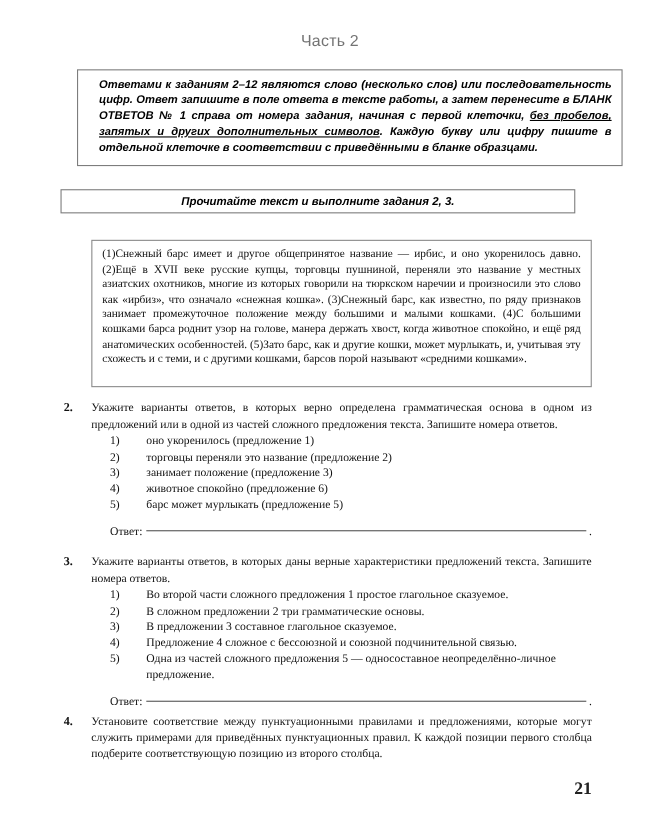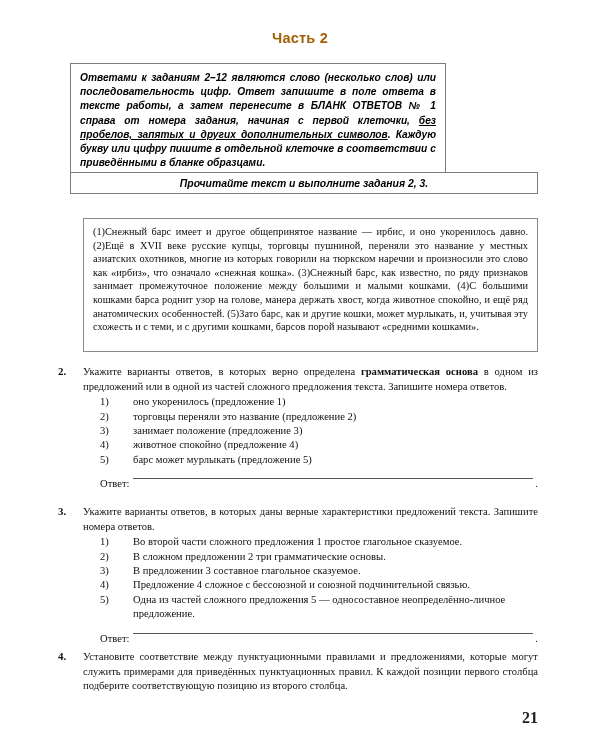--- a/index.html
+++ b/index.html
@@ -24,55 +24,55 @@
   }
 
   
   .part-title {
     position: absolute;
     top: 30px;
     left: 0;
     width: 600px;
     text-align: center;
     font-family: "Liberation Sans", sans-serif;
-    font-weight: bold;
+    font-weight: normal;
     font-size: 14.5px;
     letter-spacing: 0.2px;
-    color: #a16207;
+    color: #737373;
   }
 
   
   .instruction-box {
     position: absolute;
     left: 70px;
     top: 63px;
-    width: 376px;
+    width: 496px;
     box-sizing: border-box;
     border: 1px solid #7d7d7d;
-    padding: 7px 9px 8px 9px;
+    padding: 7px 9px 8px 19px;
     background: #fff;
   }
   .instruction-text {
     font-family: "Liberation Sans", sans-serif;
     font-style: italic;
     font-weight: bold;
     font-size: 10.2px;
     line-height: 14.2px;
     text-align: justify;
     color: #000;
     margin: 0;
   }
   .instruction-text .u {
     text-decoration: underline;
   }
 
   
   .read-banner {
     position: absolute;
-    left: 70px;
+    left: 55px;
     top: 172px;
     width: 468px;
     height: 22px;
     box-sizing: border-box;
     border: 1px solid #7d7d7d;
     display: flex;
     align-items: center;
     justify-content: center;
     background: #fff;
   }
@@ -130,21 +130,21 @@
   }
   .q-stem {
     margin: 0;
     font-family: "Liberation Serif", serif;
     font-size: 10.6px;
     line-height: 14.6px;
     text-align: justify;
     text-align-last: left;
     color: #111;
   }
-  .q-stem b { font-weight: bold; }
+  .q-stem b { font-weight: normal; }
   .opt-list {
     list-style: none;
     margin: 1px 0 0 0;
     padding: 0 0 0 17px;
   }
   .opt-item {
     font-family: "Liberation Serif", serif;
     font-size: 10.6px;
     line-height: 14.4px;
     color: #111;
@@ -158,21 +158,21 @@
   }
   .opt-text {
     flex: 1 1 auto;
     text-align: left;
     margin-left: 16px;
   }
 
   
   .answer-row {
     display: flex;
-    align-items: flex-start;
+    align-items: center;
     margin-top: 11px;
     padding-left: 17px;
   }
   .answer-label {
     font-family: "Liberation Serif", serif;
     font-size: 10.6px;
     color: #111;
     white-space: nowrap;
   }
   .answer-rule {
@@ -229,21 +229,21 @@
         <li class="opt-item">
           <span class="opt-marker">2)</span>
           <span class="opt-text">торговцы переняли это название (предложение 2)</span>
         </li>
         <li class="opt-item">
           <span class="opt-marker">3)</span>
           <span class="opt-text">занимает положение (предложение 3)</span>
         </li>
         <li class="opt-item">
           <span class="opt-marker">4)</span>
-          <span class="opt-text">животное спокойно (предложение 4)</span>
+          <span class="opt-text">животное спокойно (предложение 6)</span>
         </li>
         <li class="opt-item">
           <span class="opt-marker">5)</span>
           <span class="opt-text">барс может мурлыкать (предложение 5)</span>
         </li>
       </ul>
       <div class="answer-row">
         <span class="answer-label">Ответ:</span>
         <span class="answer-rule"></span>
         <span class="answer-dot">.</span>

